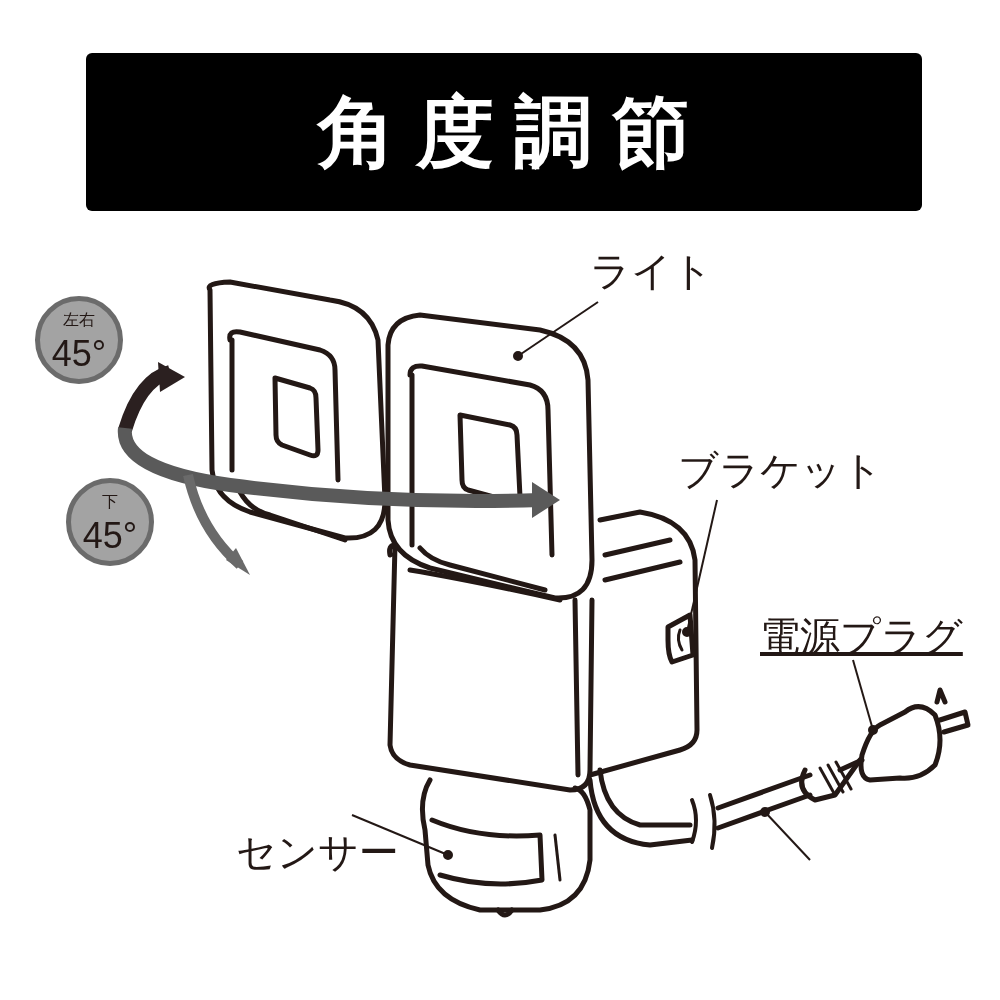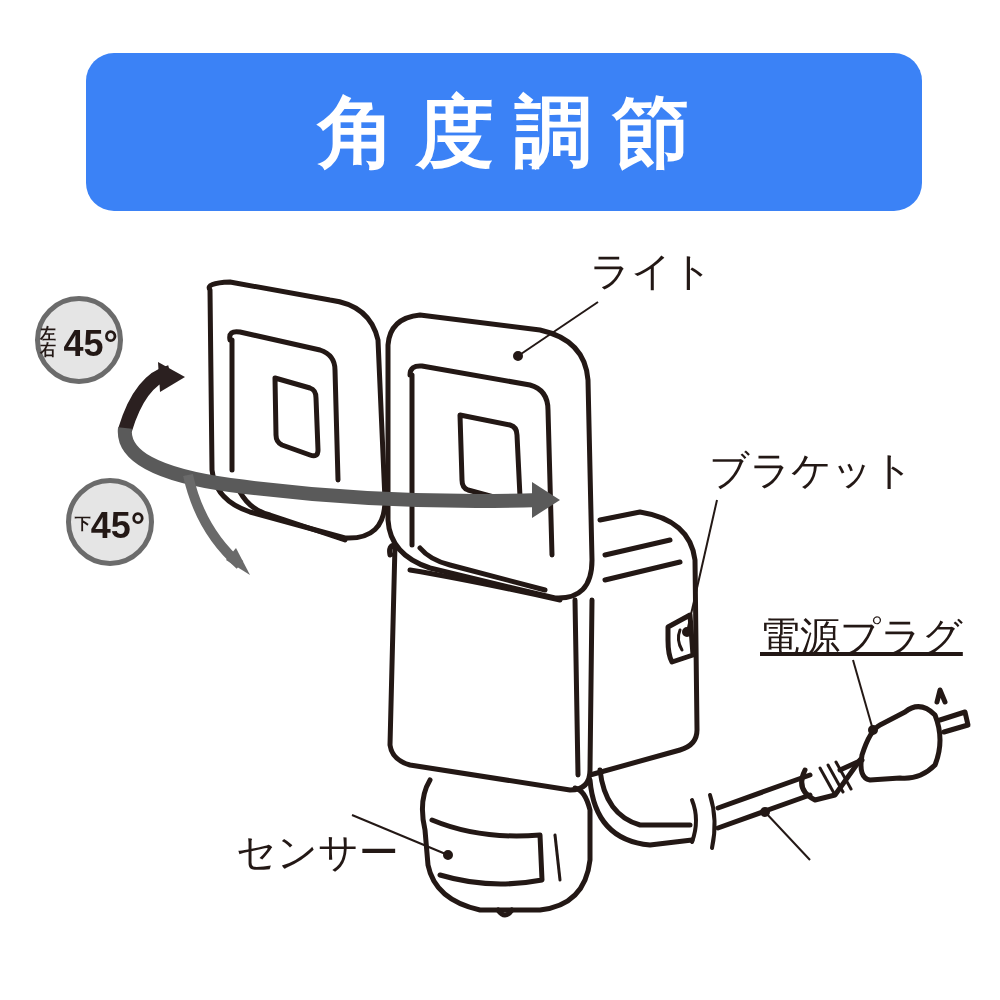--- a/index.html
+++ b/index.html
@@ -1,32 +1,32 @@
 <!DOCTYPE html>
 <html><head>
 <meta charset="utf-8">
 <style>
   html, body { margin: 0; padding: 0; background: #ffffff; }
   body { width: 1000px; height: 1000px; position: relative; overflow: hidden;
          font-family: "DejaVu Sans", "Liberation Sans", sans-serif; color: #231815; }
   .banner { position: absolute; left: 86px; top: 53px; width: 836px; height: 158px;
-            border-radius: 28px; background: #3b82f6; display: flex; align-items: center;
+            border-radius: 6px; background: #000000; display: flex; align-items: center;
             justify-content: center; }
   .banner-title { color: #ffffff; font-size: 78px; font-weight: bold; letter-spacing: 20px;
                   margin-left: 20px; line-height: 1; }
-  .badge { position: absolute; border-radius: 50%; background: #e5e5e5;
+  .badge { position: absolute; border-radius: 50%; background: #a3a3a3;
            border: 5px solid #6b6b6b; box-sizing: border-box; display: flex;
-           flex-direction: row; align-items: center; justify-content: center; font-weight: bold; }
+           flex-direction: column; align-items: center; justify-content: center; }
   .badge-top { font-size: 16px; line-height: 1; margin-top: 4px; }
   .badge-val { font-size: 36px; line-height: 1; margin-top: 8px; font-family: "Liberation Sans", sans-serif; }
   .badge-1 { left: 35px; top: 296px; width: 88px; height: 88px; }
   .badge-2 { left: 66px; top: 478px; width: 88px; height: 88px; }
   .label { position: absolute; font-size: 40px; line-height: 1.1; white-space: nowrap; }
   .label-light { left: 590px; top: 249px; }
-  .label-bracket { left: 709px; top: 448px; }
+  .label-bracket { left: 678px; top: 448px; }
   .label-plug { left: 760px; top: 614px; text-decoration: underline; }
   .label-sensor { left: 212px; top: 830px; margin-left: 24px; }
   .label-cord { left: 810px; top: 865px; text-align: center; }
   .label-cord span { display: block; }
   svg.illus { position: absolute; left: 0; top: 0; }
 </style>
 </head>
 <body>
 
 <div class="banner">

